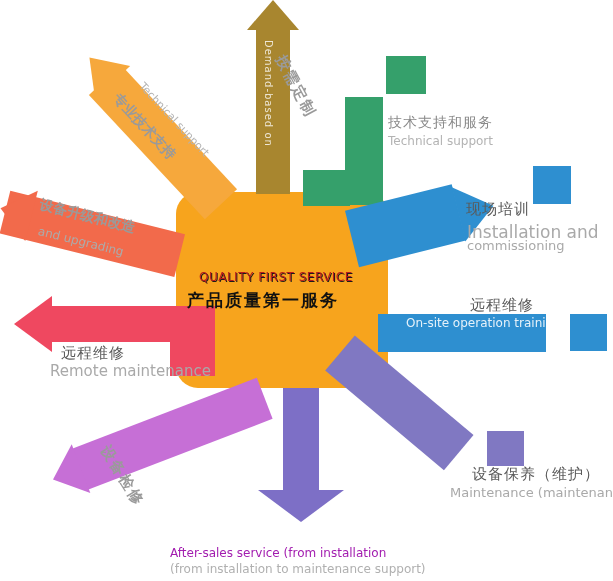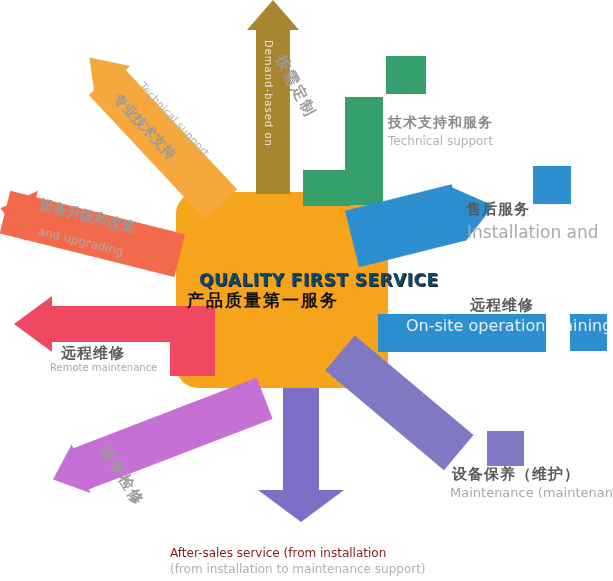--- a/index.html
+++ b/index.html
@@ -2,29 +2,29 @@
 <html><head>
 <meta charset="utf-8">
 <style>
   *{margin:0;padding:0;box-sizing:border-box}
   html,body{background:#fff}
   body{font-family:"DejaVu Sans","Liberation Sans",sans-serif}
   .stage{position:relative;width:613px;height:581px;background:#ffffff;overflow:hidden}
   .shaft{position:absolute}
   .sq{position:absolute}
   .tri{position:absolute;width:0;height:0}
-  .zh{position:absolute;font-weight:bold;color:#5a5a5a;font-size:15px;white-space:nowrap;z-index:6;letter-spacing:1px}
+  .zh{position:absolute;font-weight:normal;color:#5a5a5a;font-size:15px;white-space:nowrap;z-index:6;letter-spacing:1px}
   .en{position:absolute;color:#a9a9a9;font-size:12px;white-space:nowrap;z-index:6}
   .rot{position:absolute;white-space:nowrap;z-index:6;font-weight:bold;color:#9a9a9a}
   .z3{z-index:3}
   .center-box{position:absolute;z-index:2;background:#F7A41D;border-radius:22px}
-  .center-l1{position:absolute;z-index:6;font-weight:bold;font-size:17px;color:#0c4a6e;letter-spacing:.5px;white-space:nowrap;text-shadow:1px 1px 0 #1c1c1c}
+  .center-l1{position:absolute;z-index:6;font-weight:normal;font-size:12px;color:#b91c1c;letter-spacing:.5px;white-space:nowrap;text-shadow:1px 1px 0 #1c1c1c}
   .center-l2{position:absolute;z-index:6;font-weight:bold;font-size:17px;color:#111;letter-spacing:2px;white-space:nowrap}
   .vtext{position:absolute;z-index:6;writing-mode:vertical-rl;font-size:10px;color:rgba(255,255,255,.8);letter-spacing:1px}
-  .on-arrow{position:absolute;z-index:6;font-size:16px;color:rgba(255,255,255,.88);white-space:nowrap}
+  .on-arrow{position:absolute;z-index:6;font-size:12px;color:rgba(255,255,255,.88);white-space:nowrap}
 </style>
 </head>
 <body>
 
 <div class="stage">
 
   <div class="shaft z3" style="left:105px;top:58px;width:170px;height:44px;background:#F6A83C;transform-origin:left center;transform:rotate(47deg)"></div>
   <div class="tri z3" style="left:84px;top:46px;border-top:24px solid transparent;border-bottom:24px solid transparent;border-right:34px solid #F6A83C;transform:rotate(47deg)"></div>
   <div class="rot" style="left:122px;top:90px;font-size:14px;transform-origin:left top;transform:rotate(47deg)">专业技术支持</div>
   <div class="rot" style="left:146px;top:80px;font-size:11px;font-weight:normal;color:#b3b3b3;transform-origin:left top;transform:rotate(47deg)">Technical support</div>
@@ -36,47 +36,48 @@
 
   <div class="sq z3" style="left:386px;top:56px;width:40px;height:38px;background:#35A06B"></div>
   <div class="shaft z3" style="left:345px;top:97px;width:38px;height:108px;background:#35A06B"></div>
   <div class="shaft z3" style="left:303px;top:170px;width:47px;height:36px;background:#35A06B"></div>
   <div class="zh" style="left:388px;top:114px;font-size:14px;color:#8a8a8a">技术支持和服务</div>
   <div class="en" style="left:388px;top:134px;color:#b3b3b3">Technical support</div>
 
   <div class="shaft z3" style="left:352px;top:210px;width:110px;height:58px;background:#2E8FD0;transform-origin:left center;transform:rotate(-14deg)"></div>
   <div class="tri z3" style="left:458px;top:182px;border-top:28px solid transparent;border-bottom:28px solid transparent;border-left:36px solid #2E8FD0;transform:rotate(-14deg)"></div>
   <div class="sq z3" style="left:533px;top:166px;width:38px;height:38px;background:#2E8FD0"></div>
-  <div class="zh" style="left:466px;top:200px">售后服务</div>
+  <div class="zh" style="left:466px;top:200px">现场培训</div>
   <div class="en" style="left:467px;top:222px;font-size:17px">Installation and</div>
+  <div class="en" style="left:467px;top:238px;font-size:13px">commissioning</div>
 
   <div class="shaft z3" style="left:378px;top:314px;width:168px;height:38px;background:#2E8FD0"></div>
   <div class="sq z3" style="left:570px;top:314px;width:37px;height:37px;background:#2E8FD0"></div>
   <div class="zh" style="left:470px;top:296px">远程维修</div>
   <div class="on-arrow" style="left:406px;top:316px">On-site operation training</div>
 
   <div class="shaft z3" style="left:340px;top:330px;width:155px;height:46px;background:#8078C2;transform-origin:left center;transform:rotate(40deg)"></div>
   <div class="sq z3" style="left:487px;top:431px;width:37px;height:35px;background:#8078C2"></div>
-  <div class="zh" style="left:452px;top:465px">设备保养（维护）</div>
+  <div class="zh" style="left:472px;top:465px">设备保养（维护）</div>
   <div class="en" style="left:450px;top:485px;font-size:13px">Maintenance (maintenance)</div>
 
   <div class="shaft z3" style="left:283px;top:388px;width:36px;height:104px;background:#7D6FC6"></div>
   <div class="tri z3" style="left:258px;top:490px;border-left:43px solid transparent;border-right:43px solid transparent;border-top:32px solid #7D6FC6"></div>
-  <div class="en" style="left:170px;top:546px;color:#7f1d1d">After-sales service (from installation</div>
+  <div class="en" style="left:170px;top:546px;color:#a21caf">After-sales service (from installation</div>
   <div class="en" style="left:170px;top:562px;color:#b0b0b0">(from installation to maintenance support)</div>
 
   <div class="shaft z3" style="left:78px;top:448px;width:200px;height:44px;background:#C66FD6;transform-origin:left center;transform:rotate(-21deg)"></div>
   <div class="tri z3" style="left:52px;top:448px;border-top:26px solid transparent;border-bottom:26px solid transparent;border-right:30px solid #C66FD6;transform:rotate(-21deg)"></div>
   <div class="rot" style="left:112px;top:442px;font-size:15px;letter-spacing:2px;transform-origin:left top;transform:rotate(58deg)">设备检修</div>
 
   <div class="shaft z3" style="left:50px;top:306px;width:165px;height:36px;background:#EF4860"></div>
   <div class="shaft z3" style="left:170px;top:338px;width:45px;height:38px;background:#EF4860"></div>
   <div class="tri z3" style="left:14px;top:296px;border-top:28px solid transparent;border-bottom:28px solid transparent;border-right:38px solid #EF4860"></div>
   <div class="zh" style="left:61px;top:344px">远程维修</div>
-  <div class="en" style="left:50px;top:362px;font-size:10px">Remote maintenance</div>
+  <div class="en" style="left:50px;top:362px;font-size:15px">Remote maintenance</div>
 
   <div class="shaft z3" style="left:5px;top:190px;width:180px;height:44px;background:#F26A4B;transform-origin:left center;transform:rotate(14deg)"></div>
   <div class="tri z3" style="left:0px;top:186px;border-top:26px solid transparent;border-bottom:26px solid transparent;border-right:32px solid #F26A4B;transform:rotate(14deg)"></div>
   <div class="rot" style="left:42px;top:196px;font-size:14px;transform-origin:left top;transform:rotate(14deg)">设备升级和改造</div>
   <div class="rot" style="left:40px;top:224px;font-size:12px;font-weight:normal;color:#ababab;transform-origin:left top;transform:rotate(14deg)">and upgrading</div>
 
   <div class="center-box" style="left:176px;top:192px;width:212px;height:196px"></div>
   <div class="center-l1" style="left:199px;top:270px">QUALITY FIRST SERVICE</div>
   <div class="center-l2" style="left:187px;top:289px">产品质量第一服务</div>
 

